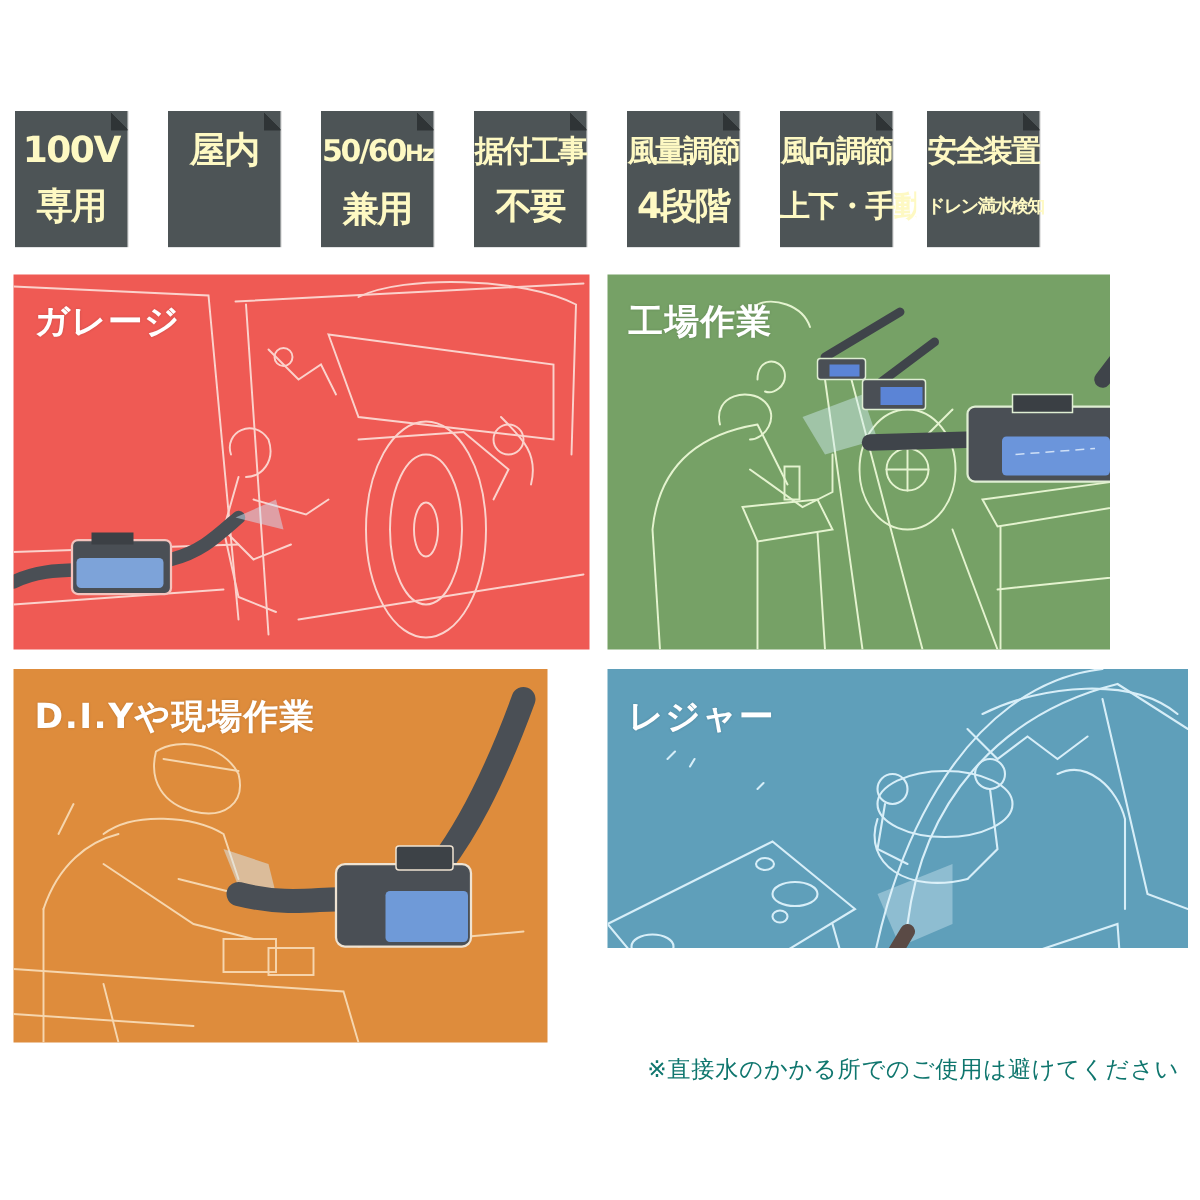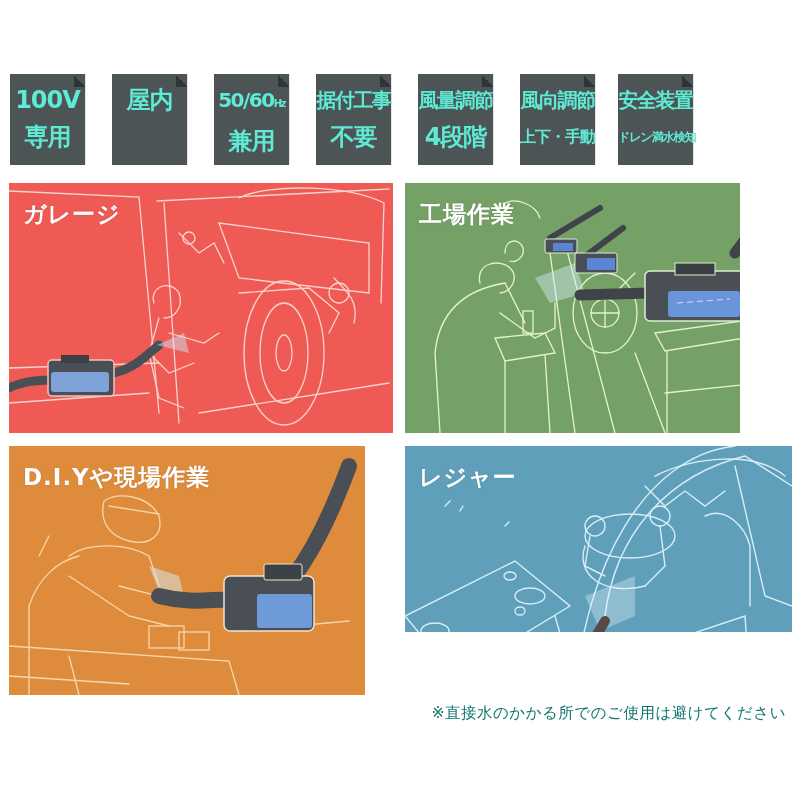--- a/index.html
+++ b/index.html
@@ -3,35 +3,35 @@
 <meta charset="utf-8">
 <style>
   html, body { margin: 0; padding: 0; }
   body {
     width: 800px; height: 800px; background: #ffffff; position: relative; overflow: hidden;
     font-family: "DejaVu Sans", "Liberation Sans", sans-serif;
   }
   .badges { position: absolute; left: 0; top: 0; width: 800px; height: 170px; }
   .badge {
     position: absolute; top: 74px; width: 75px; height: 91px;
-    background: #4d5456; color: #5eead4; text-align: center;
+    background: #4d5456; color: #fef9c3; text-align: center;
     clip-path: polygon(0 0, 80px 0, 91px 13px, 91px 91px, 0 91px);
     box-sizing: border-box; padding-top: 7px;
     box-shadow: 0 0 0 1px #e5e5e5;
   }
   .badge .fold {
     position: absolute; right: 0; top: 0; width: 11px; height: 13px;
     background: linear-gradient(45deg, #2f3436 0%, #2f3436 50%, transparent 50%);
   }
   .badge .l1 { font-weight: bold; font-size: 24px; line-height: 38px; letter-spacing: -1px; white-space: nowrap; }
   .badge .l2 { font-weight: bold; font-size: 24px; line-height: 36px; letter-spacing: -1px; white-space: nowrap; }
   .badge .l1.narrow { font-size: 20px; letter-spacing: -1.5px; }
-  .badge .l2.small { font-size: 16px; letter-spacing: -1px; }
+  .badge .l2.small { font-size: 20px; letter-spacing: -1px; }
   .badge .l2.tiny { font-size: 12px; letter-spacing: -1px; }
-  .badge .hz { font-size: 10px; }
+  .badge .hz { font-size: 15px; }
 
   .panel { position: absolute; overflow: hidden; }
   .panel svg { position: absolute; left: 0; top: 0; }
   .panel .title {
     position: absolute; left: 14px; top: 16px; color: #ffffff; font-weight: bold;
     font-size: 23px; letter-spacing: 1px; white-space: nowrap;
     text-shadow: 0 0 2px rgba(0,0,0,0.15);
   }
   .p-garage { left: 9px; top: 183px; width: 384px; height: 250px; background: #ef5a54; }
   .p-factory { left: 405px; top: 183px; width: 335px; height: 250px; background: #76a166; }

